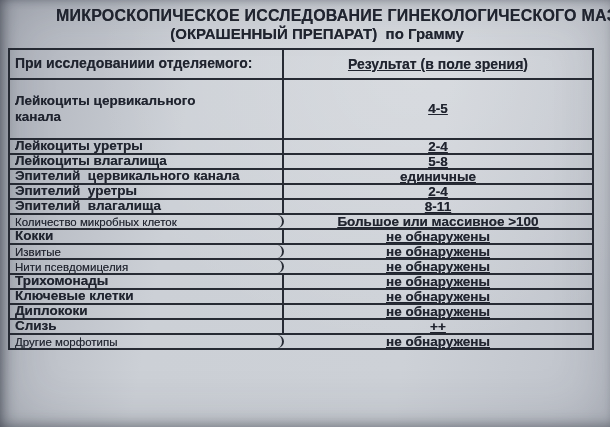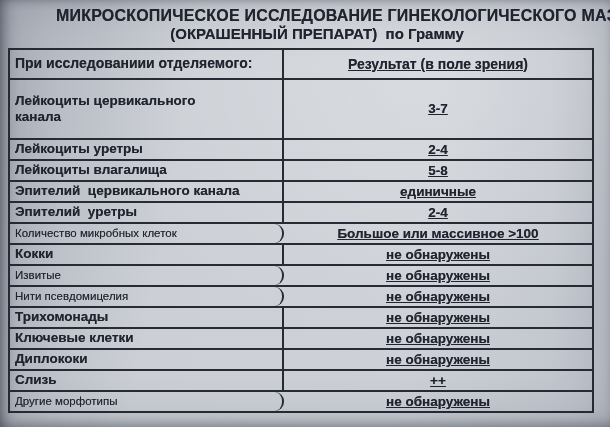--- a/index.html
+++ b/index.html
@@ -50,21 +50,21 @@
     position: absolute;
     left: 8px; top: 48px;
     width: 586px;
     border: 2px solid #272b34;
     box-sizing: border-box;
   }
   .row {
     display: flex;
     align-items: stretch;
     box-sizing: border-box;
-    height: 21px;
+    height: 15px;
     border-top: 2px solid #272b34;
   }
   .row.header { height: 28px; border-top: none; }
   .row.tall   { height: 60px; }
 
   .cell-param {
     width: 274px;
     box-sizing: border-box;
     border-right: 2px solid #272b34;
     display: flex; align-items: center;
@@ -105,21 +105,21 @@
 
   <div class="rtable">
     <div class="row header">
       <div class="cell-param">При исследованиии отделяемого:</div>
       <div class="cell-result">Результат (в поле зрения)</div>
     </div>
     <div id="table-body">
   <div class="row tall">
     <div class="cell-param">Лейкоциты цервикального
 канала</div>
-    <div class="cell-result">3-7</div>
+    <div class="cell-result">4-5</div>
   </div>
 
   <div class="row">
     <div class="cell-param">Лейкоциты уретры</div>
     <div class="cell-result">2-4</div>
   </div>
 
   <div class="row">
     <div class="cell-param">Лейкоциты влагалища</div>
     <div class="cell-result">5-8</div>
@@ -128,20 +128,24 @@
   <div class="row">
     <div class="cell-param">Эпителий  цервикального канала</div>
     <div class="cell-result">единичные</div>
   </div>
 
   <div class="row">
     <div class="cell-param">Эпителий  уретры</div>
     <div class="cell-result">2-4</div>
   </div>
 
+  <div class="row">
+    <div class="cell-param">Эпителий  влагалища</div>
+    <div class="cell-result">8-11</div>
+  </div>
 
   <div class="row small">
     <div class="cell-param">Количество микробных клеток</div>
     <div class="cell-result">Большое или массивное &gt;100</div>
   </div>
 
   <div class="row">
     <div class="cell-param">Кокки</div>
     <div class="cell-result">не обнаружены</div>
   </div>

